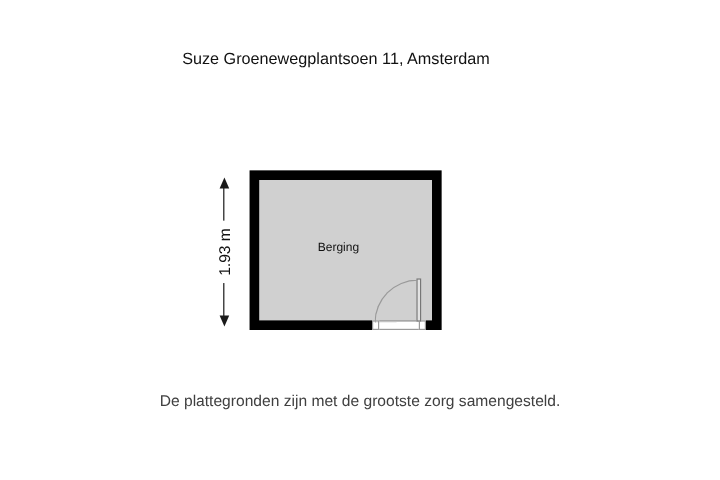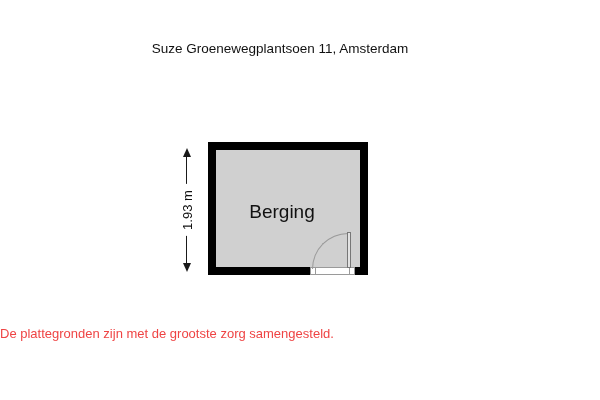--- a/index.html
+++ b/index.html
@@ -25,24 +25,24 @@
     text-align: center;
     font-size: 13.5px;
     color: #111111;
     white-space: nowrap;
   }
   .footer {
     position: absolute;
     left: 0;
     top: 326px;
     width: 600px;
-    text-align: left;
+    text-align: center;
     font-size: 13px;
     line-height: 16.5px;
-    color: #ef4444;
+    color: #404040;
   }
 
   
   .dim-h {
     position: absolute;
     left: 218px;
     top: 105px;
     width: 145px;
     height: 16px;
     margin-top: 40px;
@@ -93,21 +93,21 @@
     box-sizing: border-box;
     border: 8px solid #000000;
     background: #d0d0d0;
   }
   .room-label {
     position: absolute;
     left: 216px;
     top: 201px;
     width: 132px;
     text-align: center;
-    font-size: 19px;
+    font-size: 10px;
     color: #111111;
   }
 
   
   .door-opening {
     position: absolute;
     left: 310px;
     top: 267px;
     width: 45px;
     height: 8px;

